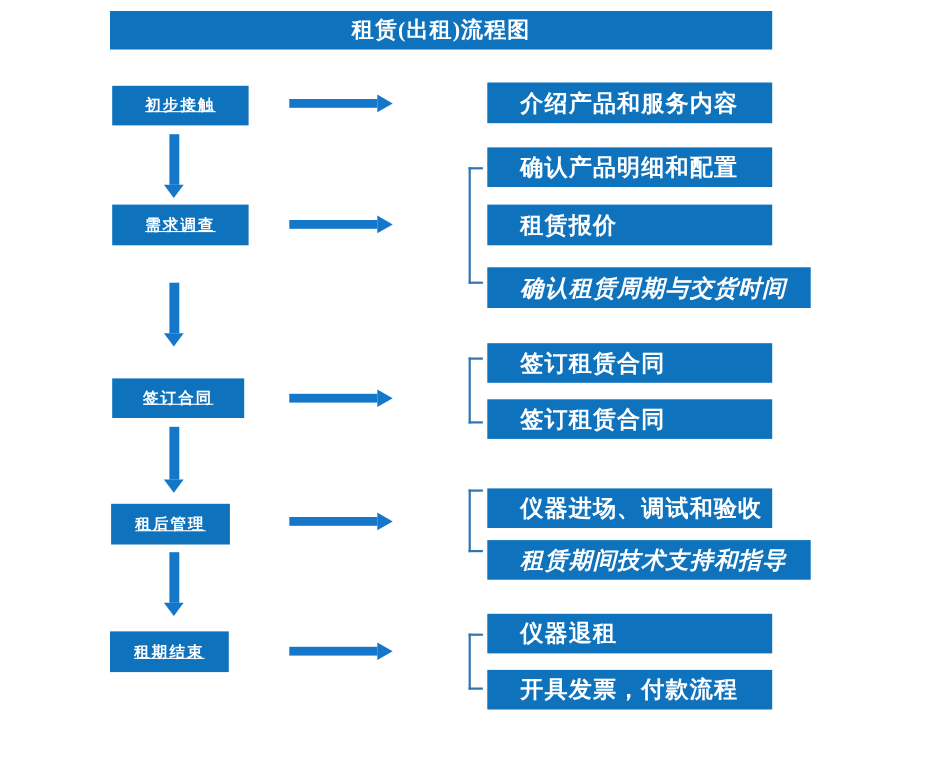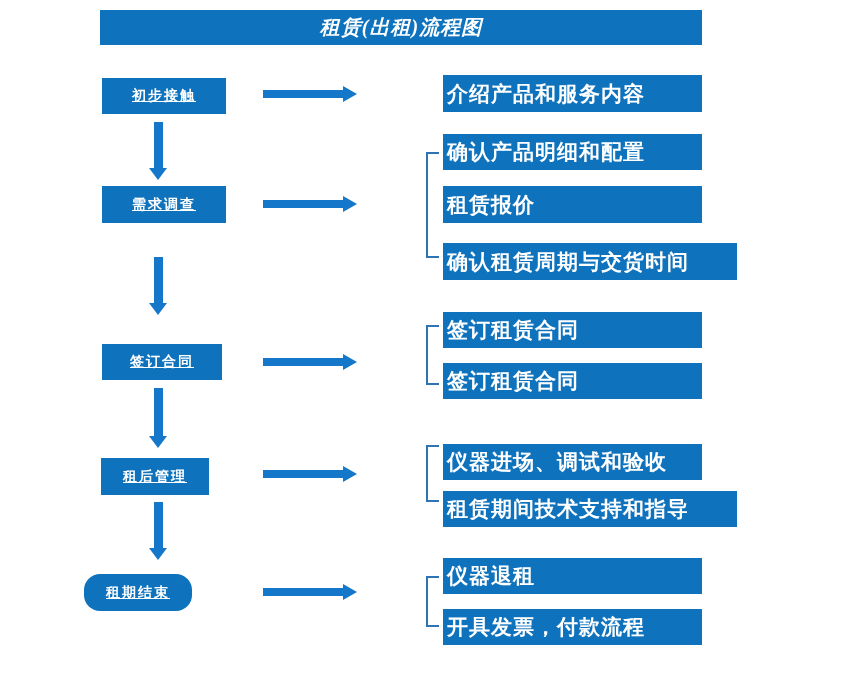--- a/index.html
+++ b/index.html
@@ -18,33 +18,33 @@
   .bluebox {
     position: absolute;
     background: #0E72BD;
     color: #ffffff;
     font-weight: bold;
     box-sizing: border-box;
   }
   .title-bar {
     left: 100px; top: 10px; width: 602px; height: 35px;
     display: flex; align-items: center; justify-content: center;
-    font-size: 20px; letter-spacing: 1px; font-style: italic;
+    font-size: 20px; letter-spacing: 1px;
   }
   .lbox {
     display: flex; align-items: center; justify-content: center;
     font-size: 14px; letter-spacing: 2px; text-decoration: underline;
   }
   .rbox {
     left: 443px; width: 259px; height: 36px;
     display: flex; align-items: center;
-    padding-left: 4px;
+    padding-left: 30px;
     font-size: 21px; letter-spacing: 1px;
   }
-  .rbox.wide { width: 294px; }
+  .rbox.wide { width: 294px; font-style: italic; }
   
   .harrow {
     position: absolute; left: 263px; width: 94px; height: 16px;
   }
   .harrow .shaft {
     position: absolute; left: 0; top: 4px; width: 80px; height: 8px;
     background: #1577C9;
   }
   .harrow .head {
     position: absolute; left: 80px; top: 0; width: 0; height: 0;
@@ -77,21 +77,21 @@
 <body>
 
 <div class="canvas">
 
   <div class="bluebox title-bar">租赁(出租)流程图</div>
 
   <div class="bluebox lbox" style="left:102px; top:78px;  width:124px; height:36px;">初步接触</div>
   <div class="bluebox lbox" style="left:102px; top:186px; width:124px; height:37px;">需求调查</div>
   <div class="bluebox lbox" style="left:102px; top:344px; width:120px; height:36px;">签订合同</div>
   <div class="bluebox lbox" style="left:101px; top:458px; width:108px; height:37px;">租后管理</div>
-  <div class="bluebox lbox" style="left:84px; top:574px; width:108px; height:37px;border-radius:16px;">租期结束</div>
+  <div class="bluebox lbox" style="left:100px; top:574px; width:108px; height:37px;">租期结束</div>
 
   <div class="bluebox rbox" style="top:75px;  height:37px;">介绍产品和服务内容</div>
   <div class="bluebox rbox" style="top:134px;">确认产品明细和配置</div>
   <div class="bluebox rbox" style="top:186px; height:37px;">租赁报价</div>
   <div class="bluebox rbox wide" style="top:243px; height:37px;">确认租赁周期与交货时间</div>
   <div class="bluebox rbox" style="top:312px;">签订租赁合同</div>
   <div class="bluebox rbox" style="top:363px;">签订租赁合同</div>
   <div class="bluebox rbox" style="top:444px;text-align:center;">仪器进场、调试和验收</div>
   <div class="bluebox rbox wide" style="top:491px;">租赁期间技术支持和指导</div>
   <div class="bluebox rbox" style="top:609px;">开具发票，付款流程</div>

